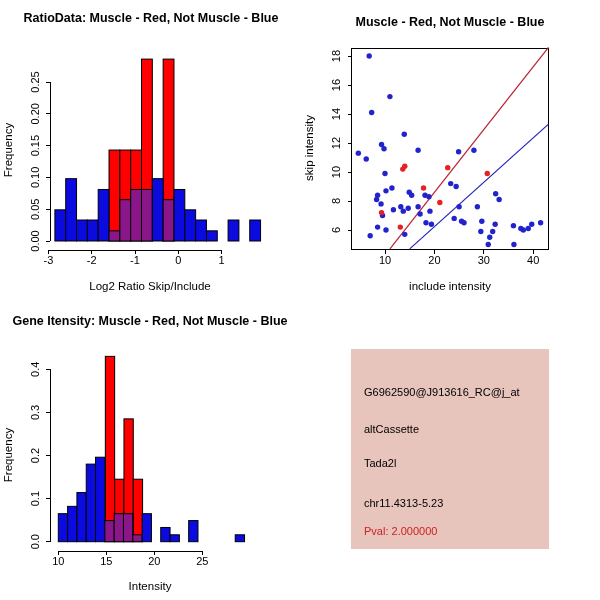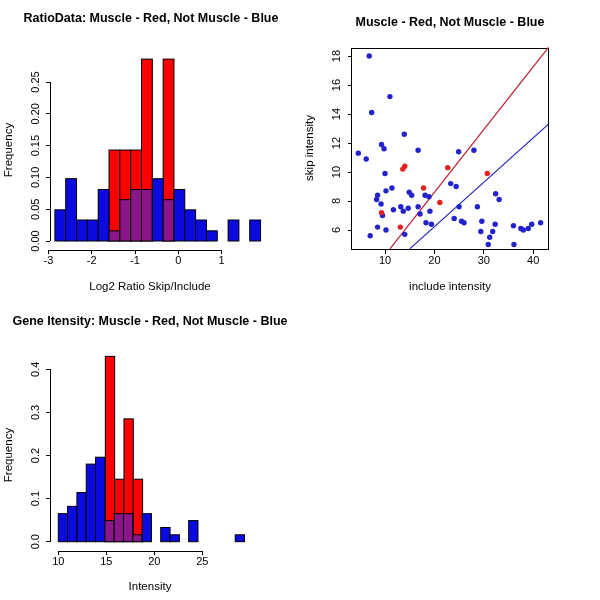--- a/index.html
+++ b/index.html
@@ -202,13 +202,22 @@
         <text x="39" y="155.5" font-size="11" text-anchor="middle" transform="rotate(-90 39 155.5)">0.2</text>
         <line x1="50" y1="112.4" x2="46" y2="112.4" stroke="#000000" shape-rendering="crispEdges"></line>
         <text x="39" y="112.4" font-size="11" text-anchor="middle" transform="rotate(-90 39 112.4)">0.3</text>
         <line x1="50" y1="69.29999999999998" x2="46" y2="69.29999999999998" stroke="#000000" shape-rendering="crispEdges"></line>
         <text x="39" y="69.29999999999998" font-size="11" text-anchor="middle" transform="rotate(-90 39 69.29999999999998)">0.4</text>
         <text x="150" y="25" font-size="12.5" text-anchor="middle" font-weight="bold">Gene Itensity: Muscle - Red, Not Muscle - Blue</text>
         <text x="150" y="290" font-size="11.5" text-anchor="middle">Intensity</text>
         <text x="12" y="155" font-size="11.5" text-anchor="middle" transform="rotate(-90 12 155)">Frequency</text>
       </svg>
   </div>
+  <div class="panel" style="left:300px;top:300px">
+    <div class="info-box" id="info-box" style="background: rgb(231, 196, 188);">
+      <div class="info-line" style="top:37px">G6962590@J913616_RC@j_at</div>
+      <div class="info-line" style="top:74px">altCassette</div>
+      <div class="info-line" style="top:108px">Tada2l</div>
+      <div class="info-line" style="top:148px">chr11.4313-5.23</div>
+      <div class="info-line" id="pval-line" style="top: 176px; color: rgb(204, 34, 34);">Pval: 2.000000</div>
+    </div>
+  </div>
 </div>
 
 </body></html>

